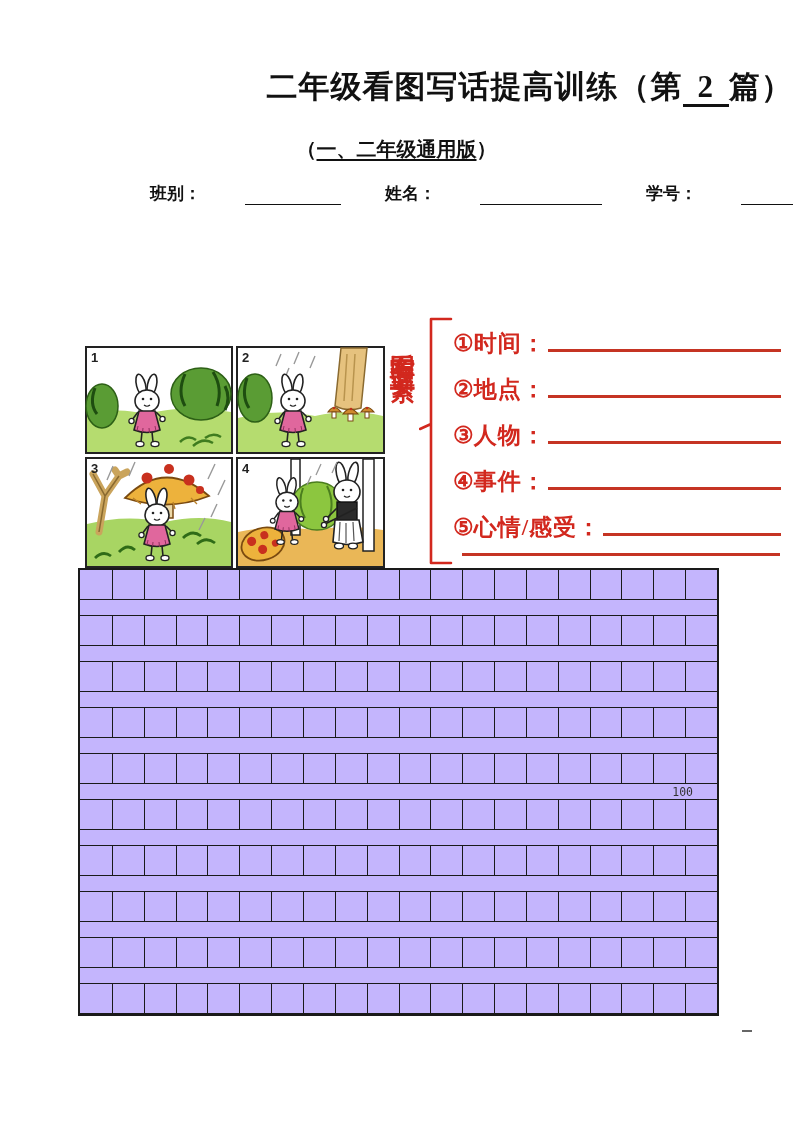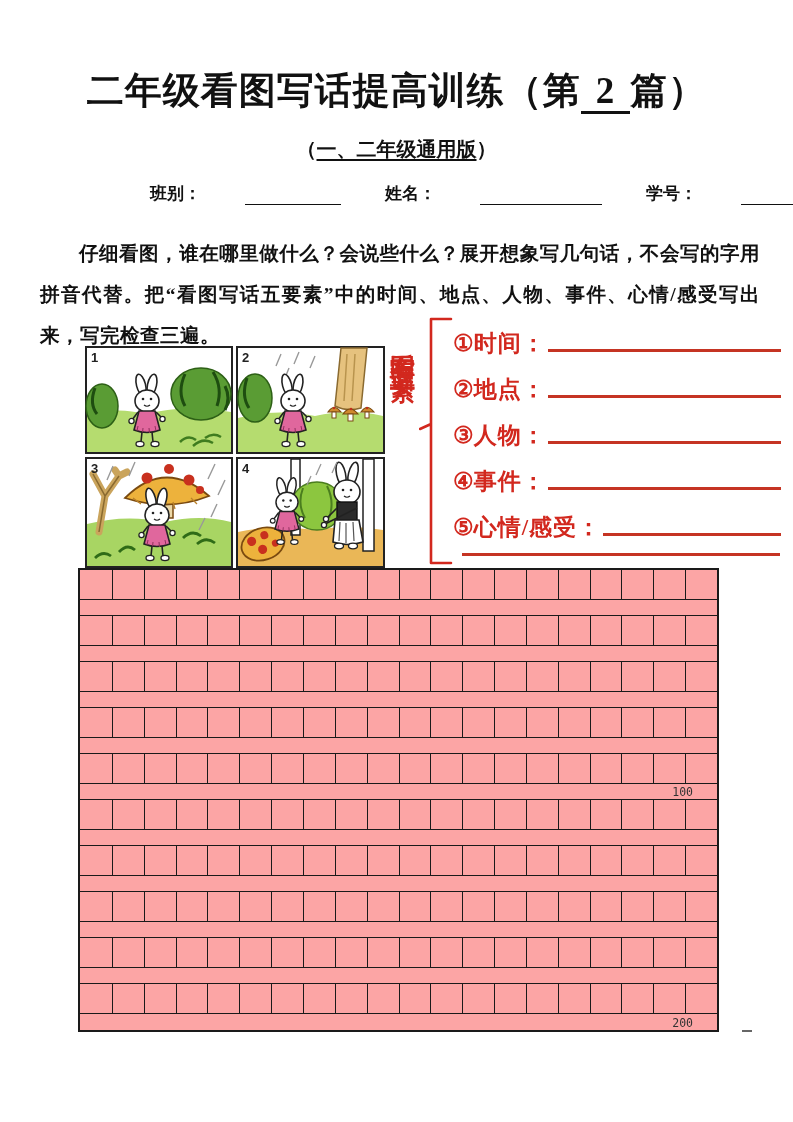--- a/index.html
+++ b/index.html
@@ -5,22 +5,22 @@
   :root { --accent: #d2281e; --line-red: #c53423; --ink: #1a1a1a; }
   * { margin:0; padding:0; box-sizing:border-box; }
   html,body { background:#888; }
   .page {
     position:relative; width:793px; height:1122px; margin:0 auto;
     background:#ffffff; overflow:hidden;
     font-family:"Liberation Serif","DejaVu Serif",serif; color:#111;
   }
   
   .title {
-    position:absolute; top:66px; left:0; right:0; text-align:center;
-    font-size:37px; font-weight:bold; letter-spacing:1px; white-space:nowrap;
+    position:absolute; top:66px; left:0; right:0; text-align:right;
+    font-size:31px; font-weight:bold; letter-spacing:1px; white-space:nowrap;
   }
   .title-num { display:inline-block; border-bottom:3px solid #111; padding:0 15px; line-height:1.05; }
   .subtitle {
     position:absolute; top:136px; left:0; right:0; text-align:center;
     font-size:20px; font-weight:bold;
   }
   .subtitle .u { text-decoration:underline; text-underline-offset:3px; }
   
   .student-line {
     position:absolute; top:182px; left:150px; font-size:17px; font-weight:bold;
@@ -45,21 +45,21 @@
     color:var(--accent); font-size:25px; font-weight:bold; letter-spacing:4px; line-height:34px;
   }
   .fe-brace { position:absolute; left:419px; top:316px; width:34px; height:250px; }
   .fe-items { position:absolute; left:453px; top:311px; width:328px; }
   .fe-item { display:flex; align-items:flex-end; height:46px; color:var(--accent); font-weight:bold; white-space:nowrap; }
   .fe-item .num { font-size:23px; line-height:1; margin-bottom:2px; }
   .fe-item .lbl { font-size:23px; line-height:1; letter-spacing:1px; margin-bottom:2px;margin-top:37px; }
   .fe-item .fe-line { flex:1; border-bottom:3px solid var(--line-red); margin-bottom:5px; margin-left:2px; }
   .fe-extra-line { position:absolute; left:462px; top:536px; width:318px; border-bottom:3px solid var(--line-red); height:20px; }
   
-  .write-grid { position:absolute; left:78px; top:568px; width:641px; border:2px solid var(--ink); background:#fca5a5; }
+  .write-grid { position:absolute; left:78px; top:568px; width:641px; border:2px solid var(--ink); background:#c4b5fd; }
   .cells-row { display:grid; grid-template-columns:repeat(20,1fr); height:30px; border-bottom:1.5px solid var(--ink); }
   .cells-row .cell { border-left:1.5px solid var(--ink); }
   .cells-row .cell:first-child { border-left:none; }
   .sep-row { height:16px; border-bottom:1.5px solid var(--ink); position:relative; }
   .sep-row:last-child { border-bottom:none; }
   .sep-label {
     position:absolute; right:24px; bottom:0px;
     font-family:"DejaVu Sans Mono","Liberation Mono",monospace; font-size:11.5px; color:#333;
   }
   .grid-tick { position:absolute; left:742px; top:1030px; width:10px; border-top:2px solid #666; }
@@ -75,21 +75,20 @@
 
   <div class="student-line">
     <span>班别：</span>
     <span class="blank w1"></span>
     <span>姓名：</span>
     <span class="blank w2"></span>
     <span>学号：</span>
     <span class="blank w3"></span>
   </div>
 
-  <div class="instructions">仔细看图，谁在哪里做什么？会说些什么？展开想象写几句话，不会写的字用拼音代替。把“看图写话五要素”中的时间、地点、人物、事件、心情/感受写出来，写完检查三遍。</div>
 
   <div class="comic">
     <svg viewBox="0 0 300 222" xmlns="http://www.w3.org/2000/svg">
       <defs>
         <g id="rabbit">
           <ellipse cx="-6" cy="-33" rx="4.5" ry="11" fill="#fff" stroke="#222" stroke-width="1.6" transform="rotate(-14 -6 -33)"></ellipse>
           <ellipse cx="5" cy="-33" rx="4.5" ry="11" fill="#fff" stroke="#222" stroke-width="1.6" transform="rotate(12 5 -33)"></ellipse>
           <ellipse cx="0" cy="-17" rx="12" ry="11" fill="#fff" stroke="#222" stroke-width="1.6"></ellipse>
           <circle cx="-4" cy="-19" r="1.3" fill="#222"></circle>
           <circle cx="4" cy="-19" r="1.3" fill="#222"></circle>
@@ -459,19 +458,16 @@
         <div class="cell"></div>
         <div class="cell"></div>
         <div class="cell"></div>
         <div class="cell"></div>
         <div class="cell"></div>
         <div class="cell"></div>
         <div class="cell"></div>
         <div class="cell"></div>
         <div class="cell"></div>
       </div>
-      <div class="sep-row">
-        <span class="sep-label">200</span>
-      </div>
     </div>
   <div class="grid-tick"></div>
 
 </div>
 
 </body></html>

